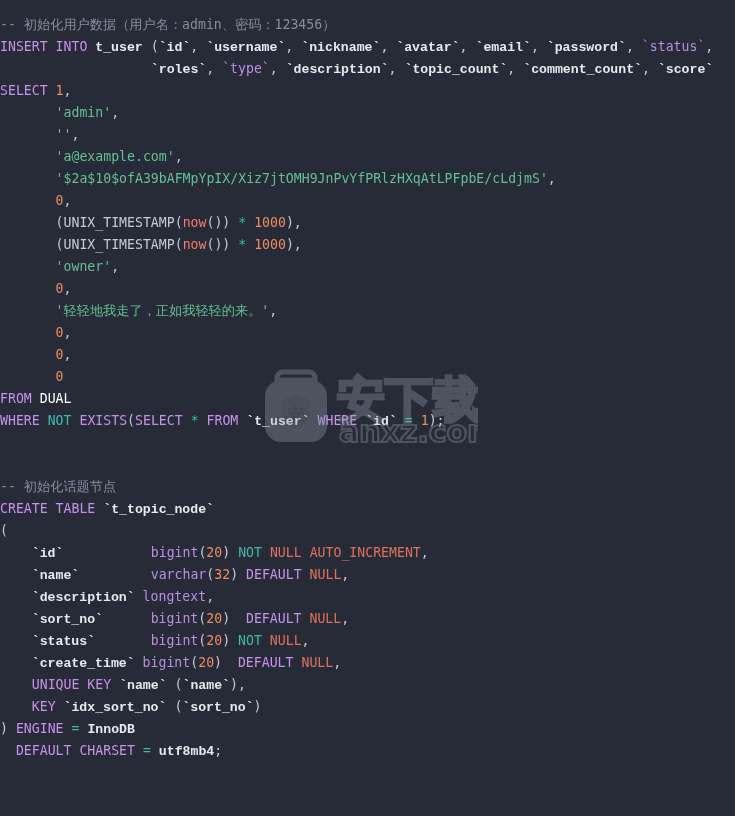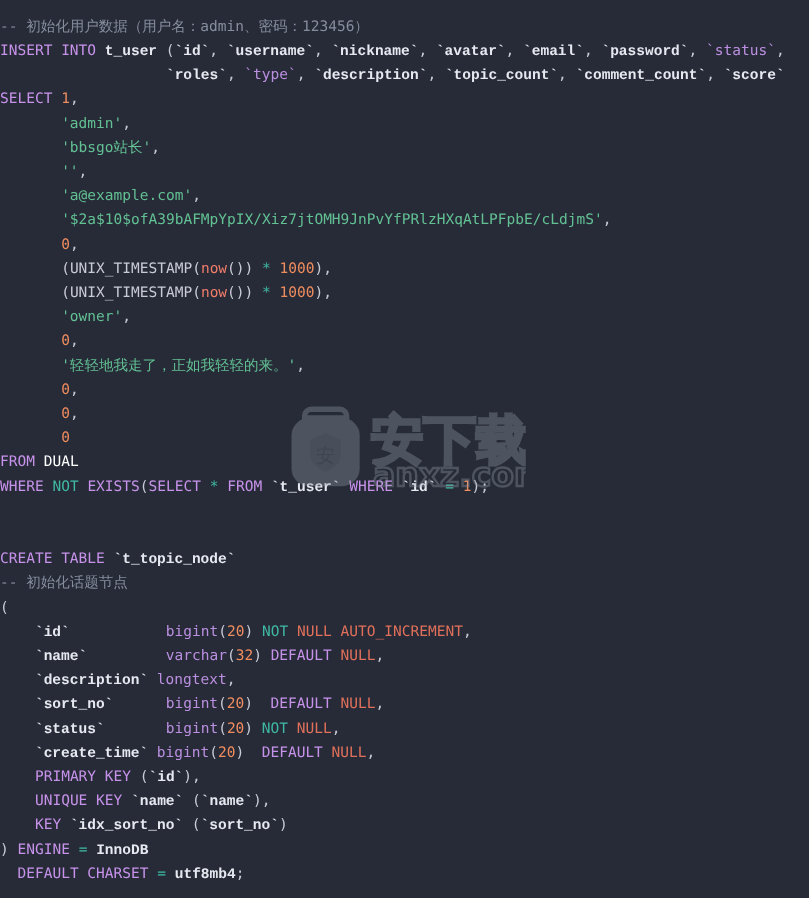--- a/index.html
+++ b/index.html
@@ -61,47 +61,45 @@
 </head>
 <body>
 
 <div id="code-surface">
   <div id="code-lines">
       <div class="code-line"><span class="t-comment">-- 初始化用户数据（用户名：admin、密码：123456）</span></div>
       <div class="code-line"><span class="t-keyword">INSERT INTO</span><span class="t-plain"> </span><span class="t-ident">t_user</span><span class="t-plain"> (</span><span class="t-ident">`id`</span><span class="t-plain">, </span><span class="t-ident">`username`</span><span class="t-plain">, </span><span class="t-ident">`nickname`</span><span class="t-plain">, </span><span class="t-ident">`avatar`</span><span class="t-plain">, </span><span class="t-ident">`email`</span><span class="t-plain">, </span><span class="t-ident">`password`</span><span class="t-plain">, </span><span class="t-type">`status`</span><span class="t-plain">, </span></div>
       <div class="code-line"><span class="t-plain">                   </span><span class="t-ident">`roles`</span><span class="t-plain">, </span><span class="t-type">`type`</span><span class="t-plain">, </span><span class="t-ident">`description`</span><span class="t-plain">, </span><span class="t-ident">`topic_count`</span><span class="t-plain">, </span><span class="t-ident">`comment_count`</span><span class="t-plain">, </span><span class="t-ident">`score`</span></div>
       <div class="code-line"><span class="t-keyword">SELECT</span><span class="t-plain"> </span><span class="t-number">1</span><span class="t-plain">,</span></div>
       <div class="code-line"><span class="t-plain">       </span><span class="t-string">'admin'</span><span class="t-plain">,</span></div>
-      <div class="code-line"><span class="t-plain">       </span><span class="t-string">'bbsgo站长'</span><span class="t-plain">,</span></div>
       <div class="code-line"><span class="t-plain">       </span><span class="t-string">''</span><span class="t-plain">,</span></div>
       <div class="code-line"><span class="t-plain">       </span><span class="t-string">'a@example.com'</span><span class="t-plain">,</span></div>
       <div class="code-line"><span class="t-plain">       </span><span class="t-string">'$2a$10$ofA39bAFMpYpIX/Xiz7jtOMH9JnPvYfPRlzHXqAtLPFpbE/cLdjmS'</span><span class="t-plain">,</span></div>
       <div class="code-line"><span class="t-plain">       </span><span class="t-number">0</span><span class="t-plain">,</span></div>
       <div class="code-line"><span class="t-plain">       (</span><span class="t-plain">UNIX_TIMESTAMP</span><span class="t-plain">(</span><span class="t-func">now</span><span class="t-plain">()) </span><span class="t-op">*</span><span class="t-plain"> </span><span class="t-number">1000</span><span class="t-plain">),</span></div>
       <div class="code-line"><span class="t-plain">       (</span><span class="t-plain">UNIX_TIMESTAMP</span><span class="t-plain">(</span><span class="t-func">now</span><span class="t-plain">()) </span><span class="t-op">*</span><span class="t-plain"> </span><span class="t-number">1000</span><span class="t-plain">),</span></div>
       <div class="code-line"><span class="t-plain">       </span><span class="t-string">'owner'</span><span class="t-plain">,</span></div>
       <div class="code-line"><span class="t-plain">       </span><span class="t-number">0</span><span class="t-plain">,</span></div>
       <div class="code-line"><span class="t-plain">       </span><span class="t-string">'轻轻地我走了，正如我轻轻的来。'</span><span class="t-plain">,</span></div>
       <div class="code-line"><span class="t-plain">       </span><span class="t-number">0</span><span class="t-plain">,</span></div>
       <div class="code-line"><span class="t-plain">       </span><span class="t-number">0</span><span class="t-plain">,</span></div>
       <div class="code-line"><span class="t-plain">       </span><span class="t-number">0</span></div>
       <div class="code-line"><span class="t-keyword">FROM</span><span class="t-plain"> </span><span class="t-white">DUAL</span></div>
       <div class="code-line"><span class="t-keyword">WHERE</span><span class="t-plain"> </span><span class="t-teal">NOT</span><span class="t-plain"> </span><span class="t-keyword">EXISTS</span><span class="t-plain">(</span><span class="t-keyword">SELECT</span><span class="t-plain"> </span><span class="t-op">*</span><span class="t-plain"> </span><span class="t-keyword">FROM</span><span class="t-plain"> </span><span class="t-ident">`t_user`</span><span class="t-plain"> </span><span class="t-keyword">WHERE</span><span class="t-plain"> </span><span class="t-ident">`id`</span><span class="t-plain"> </span><span class="t-op">=</span><span class="t-plain"> </span><span class="t-number">1</span><span class="t-plain">);</span></div>
       <div class="code-line blank">&nbsp;</div>
       <div class="code-line blank">&nbsp;</div>
+      <div class="code-line"><span class="t-comment">-- 初始化话题节点</span></div>
       <div class="code-line"><span class="t-keyword">CREATE TABLE</span><span class="t-plain"> </span><span class="t-ident">`t_topic_node`</span></div>
-      <div class="code-line"><span class="t-comment">-- 初始化话题节点</span></div>
       <div class="code-line"><span class="t-plain">(</span></div>
       <div class="code-line"><span class="t-plain">    </span><span class="t-ident">`id`</span><span class="t-plain">           </span><span class="t-type">bigint</span><span class="t-plain">(</span><span class="t-number">20</span><span class="t-plain">) </span><span class="t-teal">NOT</span><span class="t-plain"> </span><span class="t-null">NULL</span><span class="t-plain"> </span><span class="t-null">AUTO_INCREMENT</span><span class="t-plain">,</span></div>
       <div class="code-line"><span class="t-plain">    </span><span class="t-ident">`name`</span><span class="t-plain">         </span><span class="t-type">varchar</span><span class="t-plain">(</span><span class="t-number">32</span><span class="t-plain">) </span><span class="t-keyword">DEFAULT</span><span class="t-plain"> </span><span class="t-null">NULL</span><span class="t-plain">,</span></div>
       <div class="code-line"><span class="t-plain">    </span><span class="t-ident">`description`</span><span class="t-plain"> </span><span class="t-type">longtext</span><span class="t-plain">,</span></div>
       <div class="code-line"><span class="t-plain">    </span><span class="t-ident">`sort_no`</span><span class="t-plain">      </span><span class="t-type">bigint</span><span class="t-plain">(</span><span class="t-number">20</span><span class="t-plain">)  </span><span class="t-keyword">DEFAULT</span><span class="t-plain"> </span><span class="t-null">NULL</span><span class="t-plain">,</span></div>
       <div class="code-line"><span class="t-plain">    </span><span class="t-ident">`status`</span><span class="t-plain">       </span><span class="t-type">bigint</span><span class="t-plain">(</span><span class="t-number">20</span><span class="t-plain">) </span><span class="t-teal">NOT</span><span class="t-plain"> </span><span class="t-null">NULL</span><span class="t-plain">,</span></div>
       <div class="code-line"><span class="t-plain">    </span><span class="t-ident">`create_time`</span><span class="t-plain"> </span><span class="t-type">bigint</span><span class="t-plain">(</span><span class="t-number">20</span><span class="t-plain">)  </span><span class="t-keyword">DEFAULT</span><span class="t-plain"> </span><span class="t-null">NULL</span><span class="t-plain">,</span></div>
-      <div class="code-line"><span class="t-plain">    </span><span class="t-keyword">PRIMARY KEY</span><span class="t-plain"> (</span><span class="t-ident">`id`</span><span class="t-plain">),</span></div>
       <div class="code-line"><span class="t-plain">    </span><span class="t-keyword">UNIQUE KEY</span><span class="t-plain"> </span><span class="t-ident">`name`</span><span class="t-plain"> (</span><span class="t-ident">`name`</span><span class="t-plain">),</span></div>
       <div class="code-line"><span class="t-plain">    </span><span class="t-keyword">KEY</span><span class="t-plain"> </span><span class="t-ident">`idx_sort_no`</span><span class="t-plain"> (</span><span class="t-ident">`sort_no`</span><span class="t-plain">)</span></div>
       <div class="code-line"><span class="t-plain">) </span><span class="t-keyword">ENGINE</span><span class="t-plain"> </span><span class="t-op">=</span><span class="t-plain"> </span><span class="t-ident">InnoDB</span></div>
       <div class="code-line"><span class="t-plain">  </span><span class="t-keyword">DEFAULT CHARSET</span><span class="t-plain"> </span><span class="t-op">=</span><span class="t-plain"> </span><span class="t-ident">utf8mb4</span><span class="t-plain">;</span></div>
     </div>
 </div>
 
 <div id="watermark">
   <svg width="225" height="92" viewBox="0 0 225 92" xmlns="http://www.w3.org/2000/svg">
     <g>

